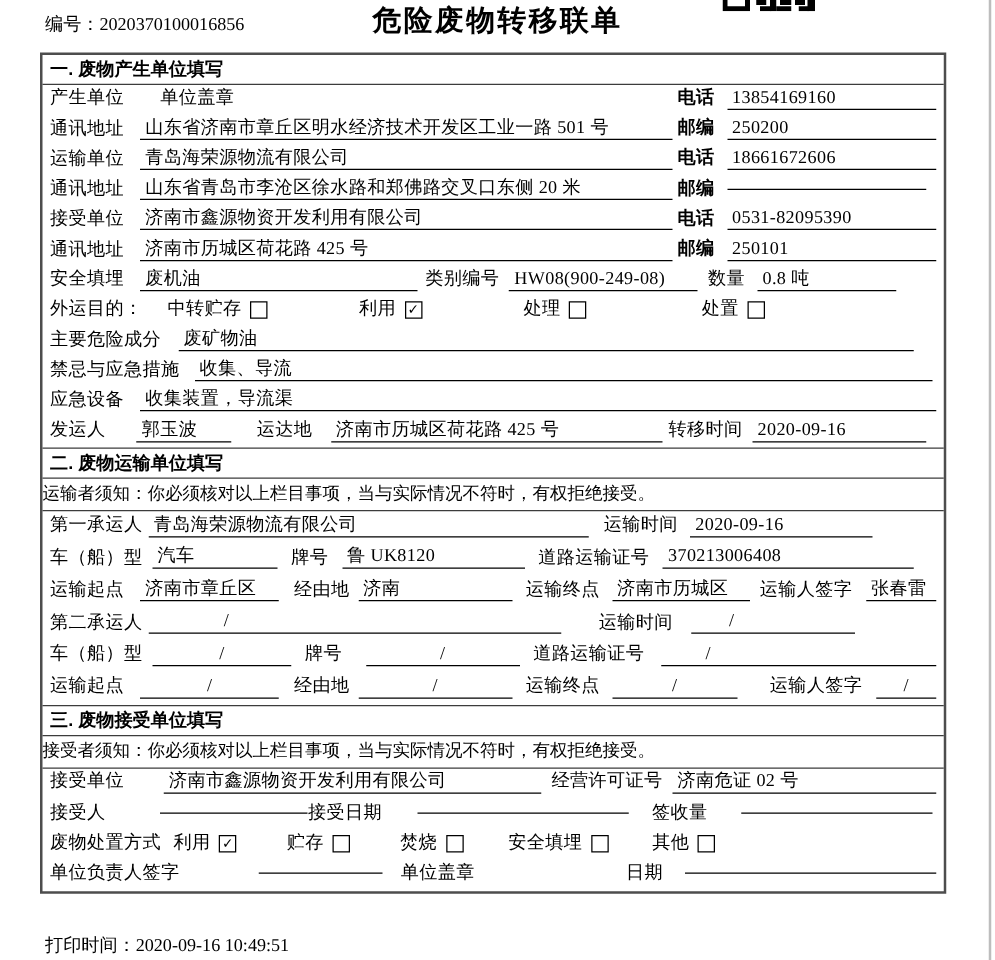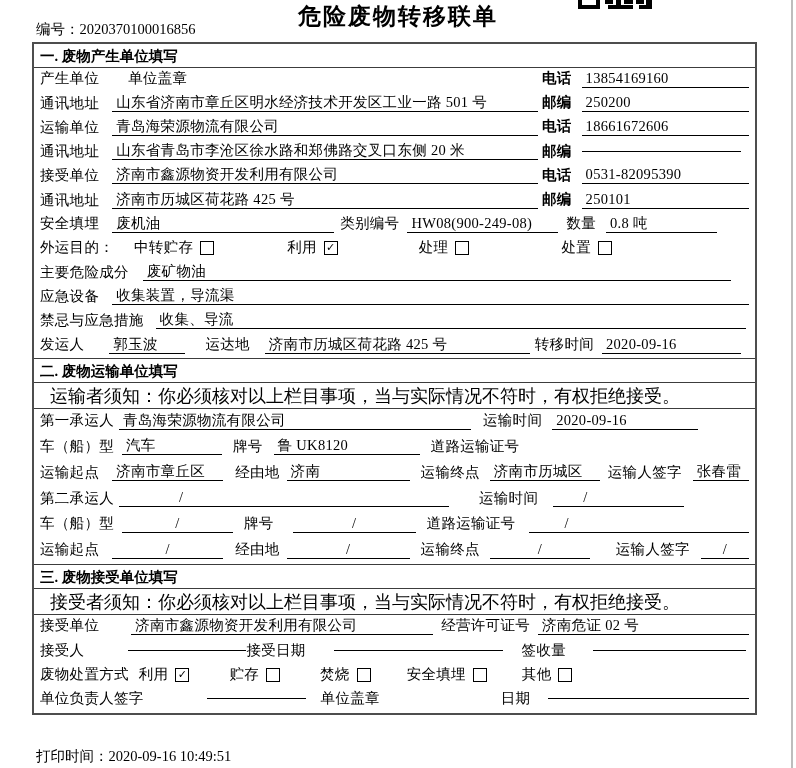--- a/index.html
+++ b/index.html
@@ -1,27 +1,27 @@
 <!DOCTYPE html>
 <html><head>
 <meta charset="utf-8">
 <style>
   html,body{margin:0;padding:0;background:#fff;}
   .page{position:relative;width:796px;height:768px;background:#ffffff;color:#000;
         font-family:"Liberation Serif","DejaVu Serif",serif;overflow:hidden;}
   .page-edge{position:absolute;top:0;right:3px;width:2px;height:768px;background:#bdbdbd;}
-  .doc-number{position:absolute;left:36px;top:20px;font-size:14.5px;white-space:nowrap;}
+  .doc-number{position:absolute;left:36px;top:10px;font-size:14.5px;white-space:nowrap;}
   .doc-title{position:absolute;left:0;right:0;top:1px;text-align:center;font-size:23px;font-weight:bold;
              font-family:"Liberation Sans","DejaVu Sans",sans-serif;letter-spacing:2px;}
   .qr{position:absolute;left:578px;top:0;}
   .sheet{position:absolute;left:32px;top:42px;width:721px;border:2px solid #4d4d4d;background:#fff;}
-  .sec-title{font-family:Liberation Serif, serif;font-weight:bold;font-size:14.5px;
+  .sec-title{font-family:Liberation Sans, sans-serif;font-weight:bold;font-size:14.5px;
              line-height:18px;padding:3px 6px 2px;border-bottom:1.5px solid #3c3c3c;}
   .sec-title.mid{border-top:1.5px solid #3c3c3c;}
-  .notice{font-size:18px;line-height:18px;padding:4px 16px;border-bottom:1.5px solid #3c3c3c;height:26px;box-sizing:border-box;}
+  .notice{font-size:14px;line-height:18px;padding:4px 0;border-bottom:1.5px solid #3c3c3c;height:26px;box-sizing:border-box;}
   .row{display:flex;align-items:center;padding:0 6px 3px;box-sizing:border-box;
        font-size:14.5px;line-height:17px;letter-spacing:0.3px;}
   .r1{height:24.2px}.r2{height:25.8px}.r3{height:24.4px}
   .lbl{flex:none;white-space:nowrap;}
   .fld{border-bottom:1px solid #000;padding:0 4px;white-space:nowrap;box-sizing:border-box;min-width:20px;}
   .grow{flex:1 1 auto;}
   .ctr{text-align:center;}
   .lzone{flex:0 0 502px;display:flex;align-items:flex-end;}
   .lzone>.lbl{margin-right:13px;}
   .rlbl{margin-right:10px;font-weight:bold;}
@@ -141,27 +141,27 @@
         <span class="cb"></span>
       </span>
     </div>
 
     <div class="row r1">
       <span class="lbl" style="margin-right:14px">主要危险成分</span>
       <span class="fld grow" style="margin-right:18px">废矿物油</span>
     </div>
 
     <div class="row r1">
+      <span class="lbl" style="margin-right:12px">禁忌与应急措施</span>
+      <span class="fld grow" style="margin-right:3px">收集、导流</span>
+    </div>
+
+    <div class="row r1">
       <span class="lbl" style="margin-right:13px">应急设备</span>
       <span class="fld grow">收集装置，导流渠</span>
-    </div>
-
-    <div class="row r1">
-      <span class="lbl" style="margin-right:12px">禁忌与应急措施</span>
-      <span class="fld grow" style="margin-right:3px">收集、导流</span>
     </div>
 
     <div class="row r1">
       <span class="lbl">发运人</span>
       <span class="fld" style="margin-left:25px;width:76px">郭玉波</span>
       <span class="lbl" style="margin-left:20px">运达地</span>
       <span class="fld" style="margin-left:15px;width:265px">济南市历城区荷花路 425 号</span>
       <span class="lbl" style="margin-left:5px">转移时间</span>
       <span class="fld grow" style="margin-left:8px;margin-right:8px">2020-09-16</span>
     </div>
@@ -175,20 +175,21 @@
       <span class="lbl" style="margin-left:12px">运输时间</span>
       <span class="fld" style="margin-left:10px;width:146px">2020-09-16</span>
     </div>
 
     <div class="row r2">
       <span class="lbl" style="margin-right:8px">车（船）型</span>
       <span class="fld" style="width:100px">汽车</span>
       <span class="lbl" style="margin-left:11px">牌号</span>
       <span class="fld" style="margin-left:11px;width:146px">鲁 UK8120</span>
       <span class="lbl" style="margin-left:11px">道路运输证号</span>
+      <span class="fld grow" style="margin-left:11px;margin-right:18px">370213006408</span>
     </div>
 
     <div class="row r2">
       <span class="lbl" style="margin-right:13px">运输起点</span>
       <span class="fld" style="width:111px">济南市章丘区</span>
       <span class="lbl" style="margin-left:12px">经由地</span>
       <span class="fld" style="margin-left:7px;width:123px">济南</span>
       <span class="lbl" style="margin-left:11px">运输终点</span>
       <span class="fld" style="margin-left:10px;width:110px">济南市历城区</span>
       <span class="lbl" style="margin-left:8px">运输人签字</span>

